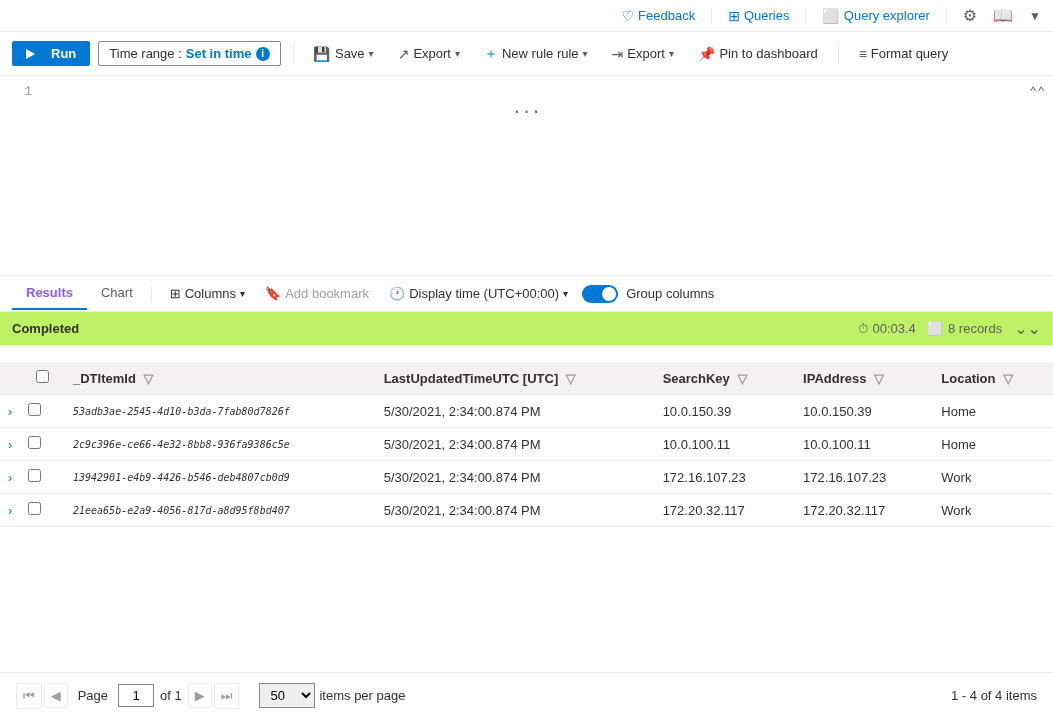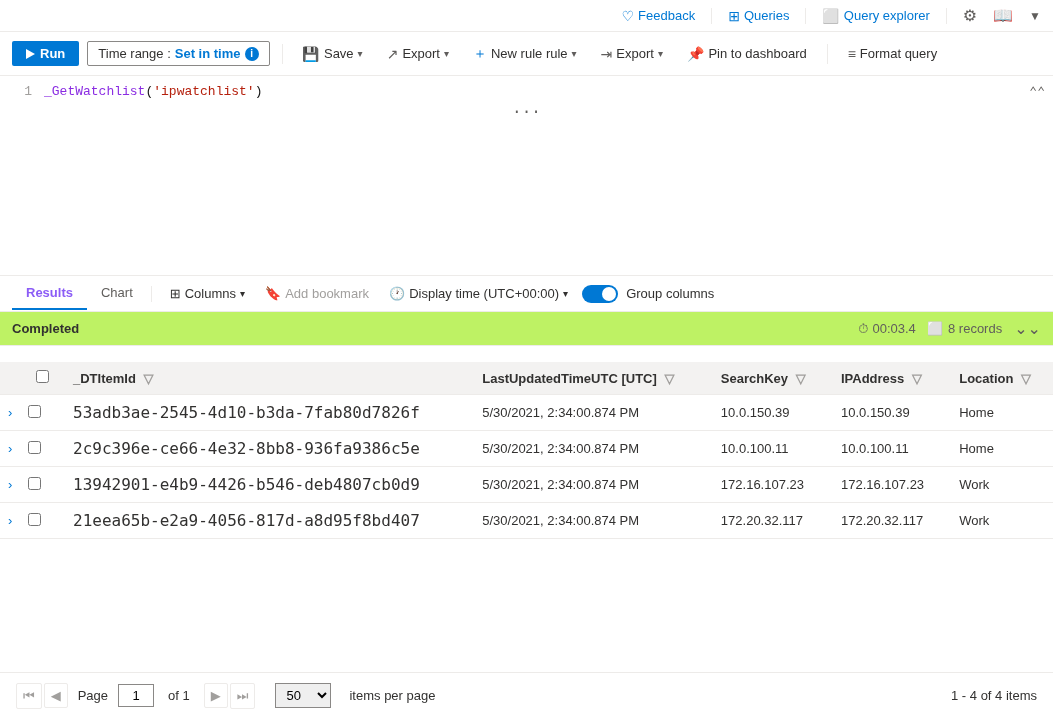--- a/index.html
+++ b/index.html
@@ -6,21 +6,21 @@
     body { font-family: 'Segoe UI', Arial, sans-serif; font-size: 13px; background: #fff; color: #323130; width: 1053px; height: 718px; overflow: hidden; display: flex; flex-direction: column; }
 
     
     .top-bar { display: flex; align-items: center; justify-content: flex-end; padding: 4px 12px; border-bottom: 1px solid #edebe9; background: #fff; gap: 16px; height: 32px; }
     .top-bar-item { display: flex; align-items: center; gap: 4px; color: #0078d4; font-size: 13px; cursor: pointer; text-decoration: none; }
     .top-bar-item .icon { font-size: 14px; }
     .top-bar-divider { width: 1px; height: 16px; background: #edebe9; }
 
     
     .toolbar { display: flex; align-items: center; padding: 6px 12px; border-bottom: 1px solid #edebe9; background: #fff; gap: 8px; height: 44px; flex-shrink: 0; }
-    .btn-run { background: #0078d4; color: #fff; border: none; padding: 5px 14px; border-radius: 2px; cursor: pointer; display: flex; align-items: center; gap: 5px; font-size: 13px; font-weight: 600; justify-content: space-between; }
+    .btn-run { background: #0078d4; color: #fff; border: none; padding: 5px 14px; border-radius: 2px; cursor: pointer; display: flex; align-items: center; gap: 16px; font-size: 13px; font-weight: 600; justify-content: space-between; }
     .btn-run .play-icon { width: 0; height: 0; border-style: solid; border-width: 5px 0 5px 9px; border-color: transparent transparent transparent #fff; display: inline-block; }
     .time-range-btn { display: flex; align-items: center; gap: 4px; border: 1px solid #8a8886; background: #fff; padding: 4px 10px; border-radius: 2px; cursor: pointer; font-size: 13px; }
     .time-range-btn .info-icon { width: 14px; height: 14px; border-radius: 50%; background: #0078d4; color: #fff; font-size: 10px; display: flex; align-items: center; justify-content: center; font-weight: bold; }
     .toolbar-divider { width: 1px; height: 20px; background: #edebe9; margin: 0 4px; }
     .toolbar-btn { display: flex; align-items: center; gap: 4px; background: none; border: none; cursor: pointer; color: #323130; font-size: 13px; padding: 4px 8px; border-radius: 2px; }
     .toolbar-btn .icon { color: #605e5c; font-size: 14px; }
     .toolbar-btn .chevron { font-size: 10px; color: #605e5c; }
     .toolbar-btn.blue-icon .icon { color: #0078d4; }
 
     
@@ -55,31 +55,31 @@
     
     .table-wrapper { flex: 1; overflow: auto; }
     table { width: 100%; border-collapse: collapse; font-size: 13px; margin-top: 16px; }
     thead tr { background: #f3f2f1; border-bottom: 1px solid #edebe9; }
     thead th { padding: 8px 12px; text-align: left; font-weight: 600; color: #323130; white-space: nowrap; position: relative; }
     thead th .filter-icon { color: #a19f9d; cursor: pointer; margin-left: 4px; }
     tbody tr { border-bottom: 1px solid #edebe9; }
     .row-expand { color: #0078d4; cursor: pointer; padding: 8px 4px 8px 8px; }
     .row-checkbox { padding: 8px 4px; }
     td { padding: 8px 12px; color: #323130; }
-    td.id-cell { font-family: 'Consolas', monospace; font-size: 16px; }
+    td.id-cell { font-family: 'Consolas', monospace; font-size: 10px; font-style: italic; }
 
     
     .pagination { display: flex; align-items: center; justify-content: center; padding: 10px 16px; border-top: 1px solid #edebe9; background: #fff; height: 46px; flex-shrink: 0; }
     .pag-nav { display: flex; align-items: center; gap: 2px; }
     .pag-btn { background: none; border: 1px solid #edebe9; padding: 4px 6px; cursor: pointer; color: #323130; font-size: 13px; border-radius: 2px; display: flex; align-items: center; }
     .pag-btn.disabled { color: #a19f9d; cursor: default; }
     .pag-label { margin: 0 8px; font-size: 13px; }
     .pag-input { width: 36px; border: 1px solid #8a8886; padding: 3px 6px; font-size: 13px; text-align: center; }
-    .pag-of { margin: 0 12px; }
-    .per-page-select { display: flex; align-items: center; gap: 18px; margin-left: 20px; }
+    .pag-of { margin: 0 4px; }
+    .per-page-select { display: flex; align-items: center; gap: 4px; margin-left: 20px; }
     .per-page-select select { border: 1px solid #8a8886; padding: 3px 6px; font-size: 13px; cursor: pointer; }
     .pag-summary { margin-left: auto; font-size: 13px; color: #323130; }
   </style>
 </head>
 <body>
 
 <div class="top-bar">
   <a class="top-bar-item">
     <span class="icon">♡</span>
     <span>Feedback</span>
@@ -147,23 +147,20 @@
 
   <button class="toolbar-btn">
     <span class="icon">≡</span>
     <span>Format query</span>
   </button>
 </div>
 
 <div class="editor-area">
   <div class="editor-line">
     <span class="line-number">1</span>
-    <span class="code-content">
-      <span class="code-fn">_GetWatchlist</span><span class="code-paren">(</span><span class="code-string">'ipwatchlist'</span><span class="code-paren">)</span>
-    </span>
   </div>
   <div class="editor-ellipsis">···</div>
   <div class="editor-collapse">⌃⌃</div>
 </div>
 
 <div class="results-tabs">
   <div class="tab active">
     <span>Results</span>
   </div>
   <div class="tab">

